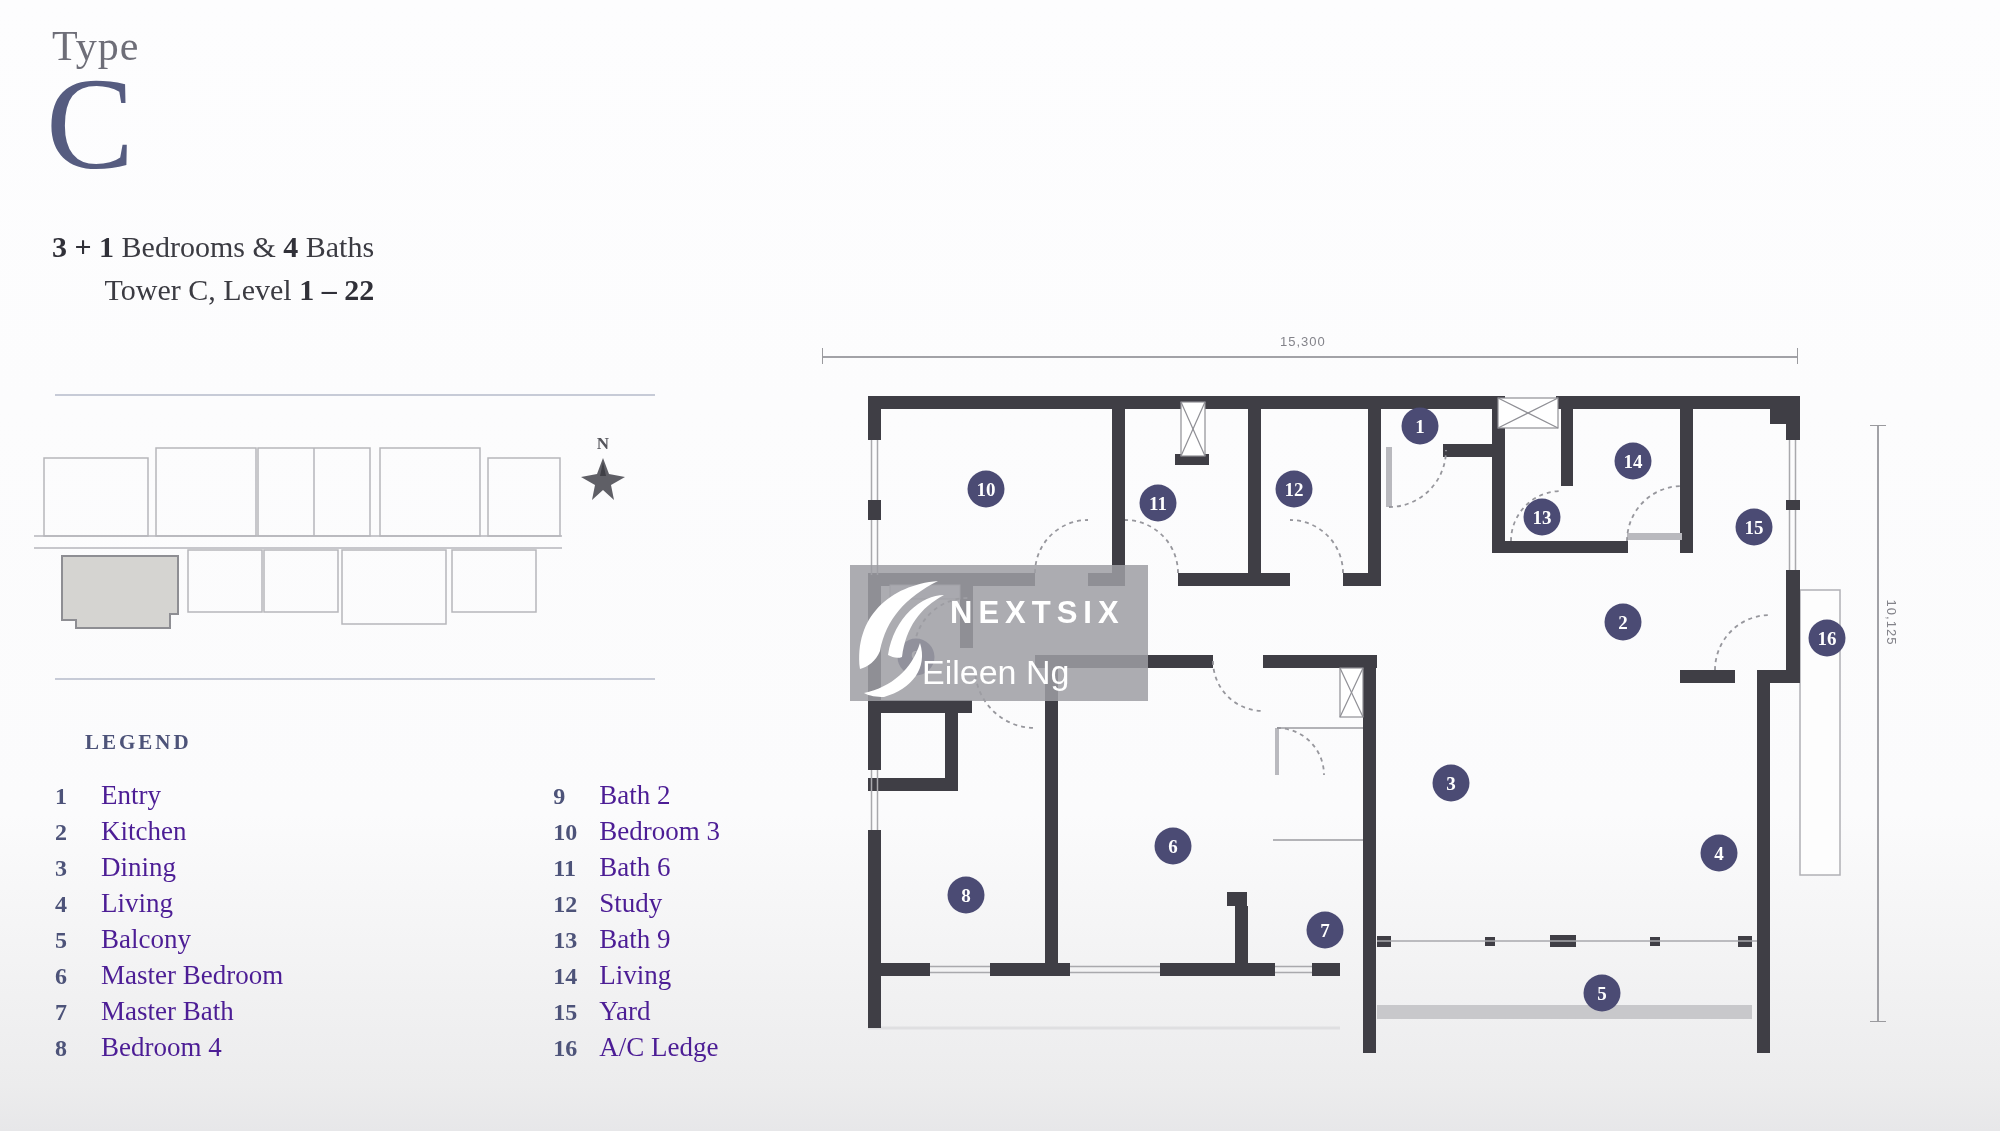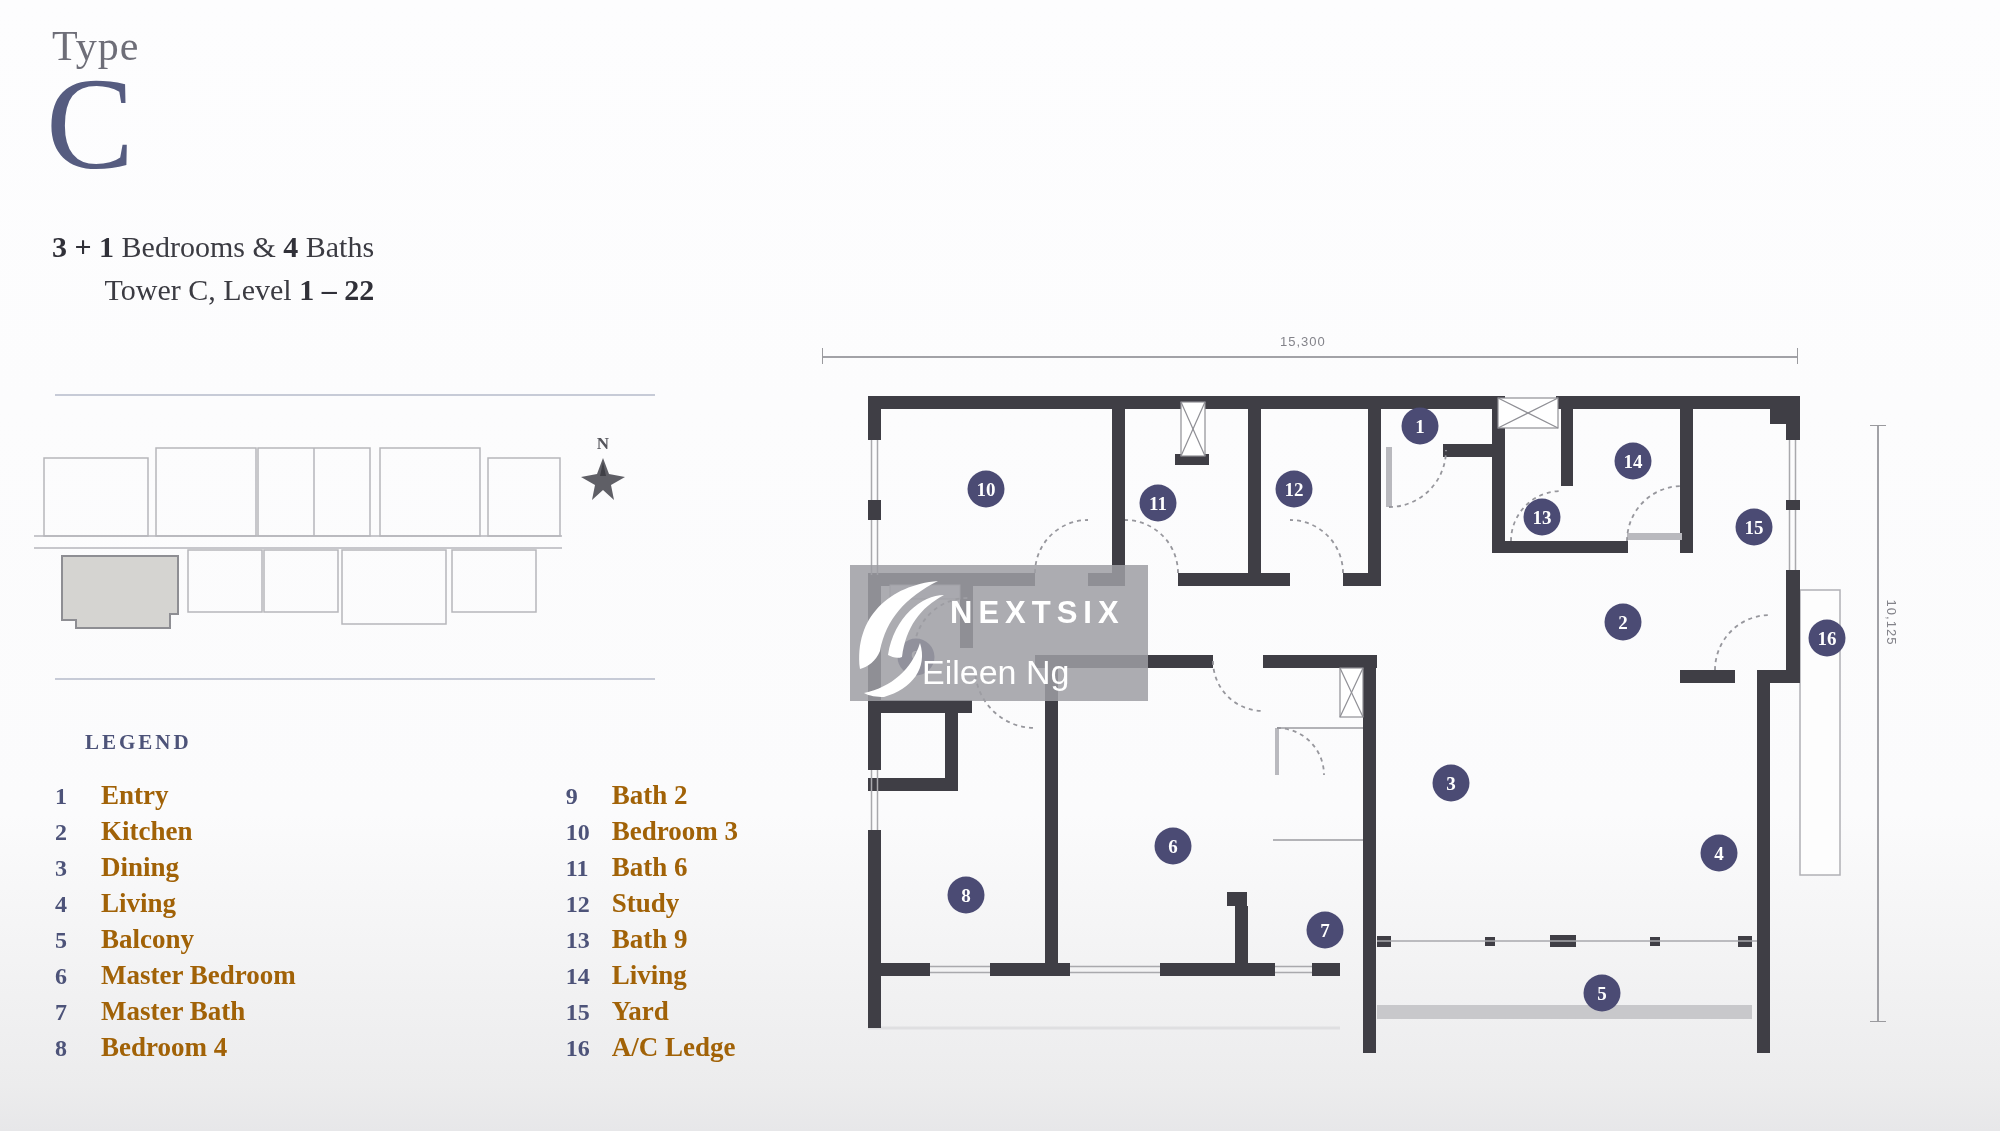--- a/index.html
+++ b/index.html
@@ -15,21 +15,21 @@
   .info{left:52px;top:225px;font-size:30px;line-height:43px;color:#3b3b42;text-align:right;}
   .info b{font-weight:bold;color:#303038;}
   .divider{left:55px;width:600px;height:2px;background:#c7cbd7;}
   .divider.d1{top:394px;}
   .divider.d2{top:678px;}
   .legend-title{left:55px;top:730px;font-size:21px;font-weight:bold;letter-spacing:3px;color:#4d5379;margin-left:30px;}
   .legend-cols{left:55px;top:780px;display:flex;gap:60px;}
   .lg-col{display:flex;flex-direction:column;}
   .lg-row{display:flex;align-items:baseline;height:36px;font-size:27px;}
   .lg-n{width:46px;font-weight:bold;font-size:24px;color:#4d5379;}
-  .lg-t{color:#a16207;font-weight:bold;}
+  .lg-t{color:#4c1d95;}
   .legend-cols .lg-col:nth-child(2){position:relative;left:210px;}
   
   .keyplan{left:28px;top:438px;}
   .north{left:578px;top:434px;width:50px;text-align:center;}
   .north .n-letter{font-size:17px;font-weight:bold;color:#55555c;font-family:"Liberation Serif",serif;}
   
   .plan{left:850px;top:370px;}
   .dim-line-top{left:822px;top:356px;width:976px;height:2px;background:#a2a2a7;}
   .dim-tick{background:#9a9a9e;}
   .dim-label{font-family:"Liberation Sans",sans-serif;font-size:13px;color:#83838a;letter-spacing:1px;}

